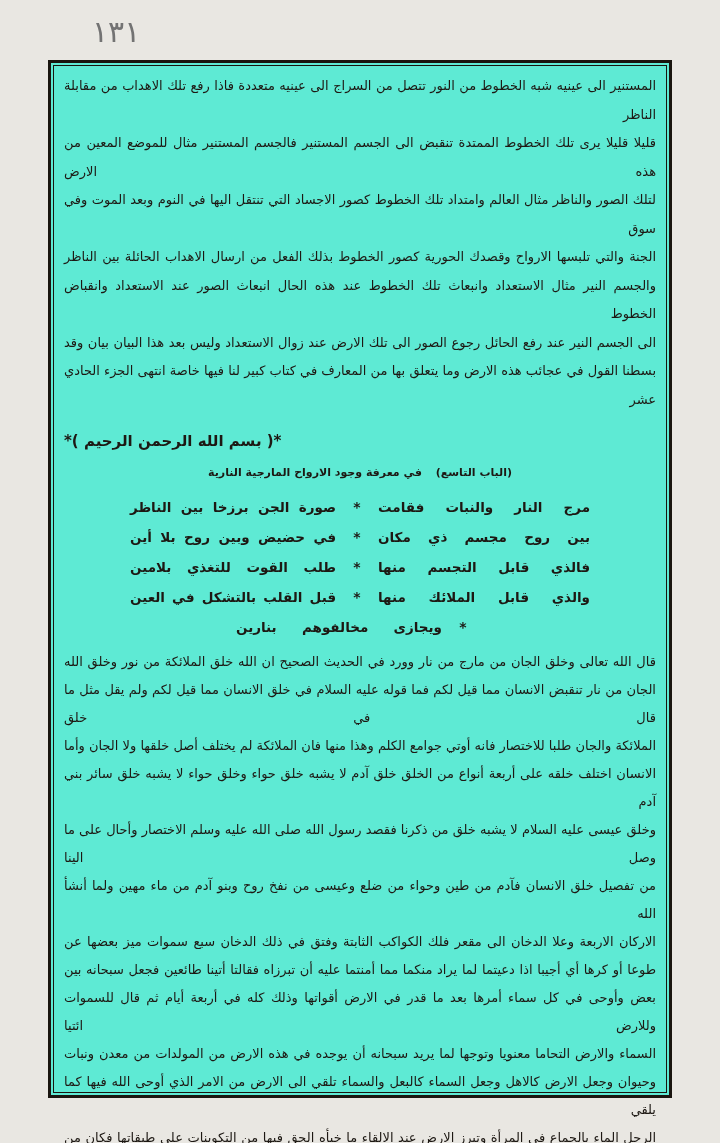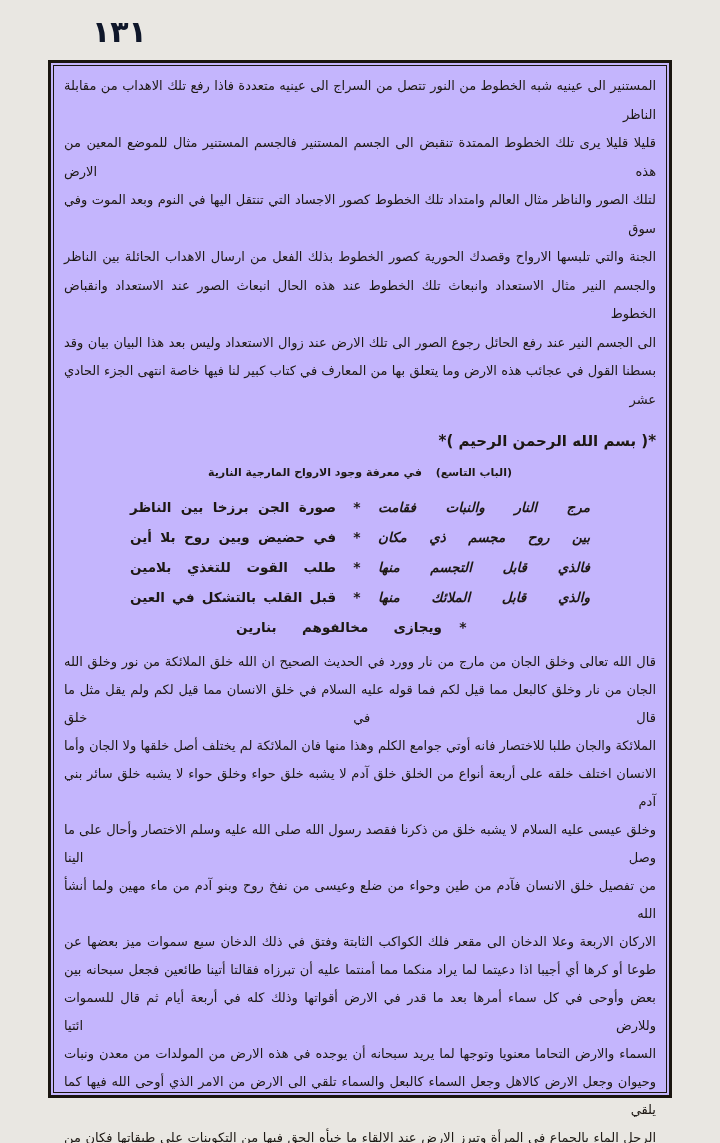--- a/index.html
+++ b/index.html
@@ -4,52 +4,52 @@
 <style>
   html,body{margin:0;padding:0;}
   body{
     width:720px;height:1143px;position:relative;overflow:hidden;
     background:#e9e7e2;
     font-family:"DejaVu Sans",sans-serif;
     color:#1d1813;
   }
   .page-number{
     position:absolute;top:14px;left:92px;
-    font-size:30px;font-weight:bold;color:#0f172a;letter-spacing:2px;
+    font-size:30px;font-weight:normal;color:#737373;letter-spacing:2px;
   }
   .frame-outer{
     position:absolute;left:48px;top:60px;width:624px;height:1038px;
-    border:3px solid #1a150f;box-sizing:border-box;background:#c4b5fd;
+    border:3px solid #1a150f;box-sizing:border-box;background:#5eead4;
   }
   .frame-inner{
     position:absolute;inset:2px;border:1px solid #1a150f;
     box-sizing:border-box;direction:rtl;
     padding:6px 10px 0 10px;
   }
   .tline{
     margin:0;font-size:13px;line-height:28.5px;
     text-align:justify;text-align-last:justify;
   }
   .prose .tline{line-height:28px;}
   .basmala{
-    margin:12px 0 0;text-align:right;font-size:15px;font-weight:bold;line-height:30px;
+    margin:12px 0 0;text-align:left;font-size:15px;font-weight:bold;line-height:30px;
   }
   .chapter{
     margin:2px 0 4px;text-align:center;font-size:11px;font-weight:bold;line-height:30px;
   }
   .chapter .chno{margin-left:10px;}
   .poem{
     margin:2px auto 6px;width:460px;
   }
   .verse{
     display:flex;justify-content:center;align-items:baseline;
     font-size:13.5px;font-weight:bold;line-height:30px;
   }
   .hemi{display:block;text-align:justify;text-align-last:justify;}
-  .hemi.right{width:212px;font-style:italic;}
+  .hemi.right{width:212px;}
   .hemi.left{width:206px;}
   .sep{width:42px;text-align:center;font-size:14px;flex:none;}
 </style>
 </head>
 <body>
 
 <div class="page-number">١٣١</div>
 
 <div class="frame-outer">
   <div class="frame-inner">
@@ -93,21 +93,21 @@
         <span class="hemi left">قبل القلب بالتشكل في العين</span>
       </div>
       <div class="verse">
         <span class="sep">*</span>
         <span class="hemi left">ويجازى مخالفوهم بنارين</span>
       </div>
     </div>
 
     <div class="prose">
       <p class="tline">قال الله تعالى وخلق الجان من مارج من نار وورد في الحديث الصحيح ان الله خلق الملائكة من نور وخلق الله</p>
-      <p class="tline">الجان من نار وخلق كالبعل مما قيل لكم فما قوله عليه السلام في خلق الانسان مما قيل لكم ولم يقل مثل ما قال في خلق</p>
+      <p class="tline">الجان من نار تنقبض الانسان مما قيل لكم فما قوله عليه السلام في خلق الانسان مما قيل لكم ولم يقل مثل ما قال في خلق</p>
       <p class="tline">الملائكة والجان طلبا للاختصار فانه أوتي جوامع الكلم وهذا منها فان الملائكة لم يختلف أصل خلقها ولا الجان وأما</p>
       <p class="tline">الانسان اختلف خلقه على أربعة أنواع من الخلق خلق آدم لا يشبه خلق حواء وخلق حواء لا يشبه خلق سائر بني آدم</p>
       <p class="tline">وخلق عيسى عليه السلام لا يشبه خلق من ذكرنا فقصد رسول الله صلى الله عليه وسلم الاختصار وأحال على ما وصل الينا</p>
       <p class="tline">من تفصيل خلق الانسان فآدم من طين وحواء من ضلع وعيسى من نفخ روح وبنو آدم من ماء مهين ولما أنشأ الله</p>
       <p class="tline">الاركان الاربعة وعلا الدخان الى مقعر فلك الكواكب الثابتة وفتق في ذلك الدخان سبع سموات ميز بعضها عن</p>
       <p class="tline">طوعا أو كرها أي أجيبا اذا دعيتما لما يراد منكما مما أمنتما عليه أن تبرزاه فقالتا أتينا طائعين فجعل سبحانه بين</p>
       <p class="tline">بعض وأوحى في كل سماء أمرها بعد ما قدر في الارض أقواتها وذلك كله في أربعة أيام ثم قال للسموات وللارض ائتيا</p>
       <p class="tline">السماء والارض التحاما معنويا وتوجها لما يريد سبحانه أن يوجده في هذه الارض من المولدات من معدن ونبات</p>
       <p class="tline">وحيوان وجعل الارض كالاهل وجعل السماء كالبعل والسماء تلقي الى الارض من الامر الذي أوحى الله فيها كما يلقي</p>
       <p class="tline">الرجل الماء بالجماع في المرأة وتبرز الارض عند الالقاء ما خبأه الحق فيها من التكوينات على طبقاتها فكان من ذلك</p>

